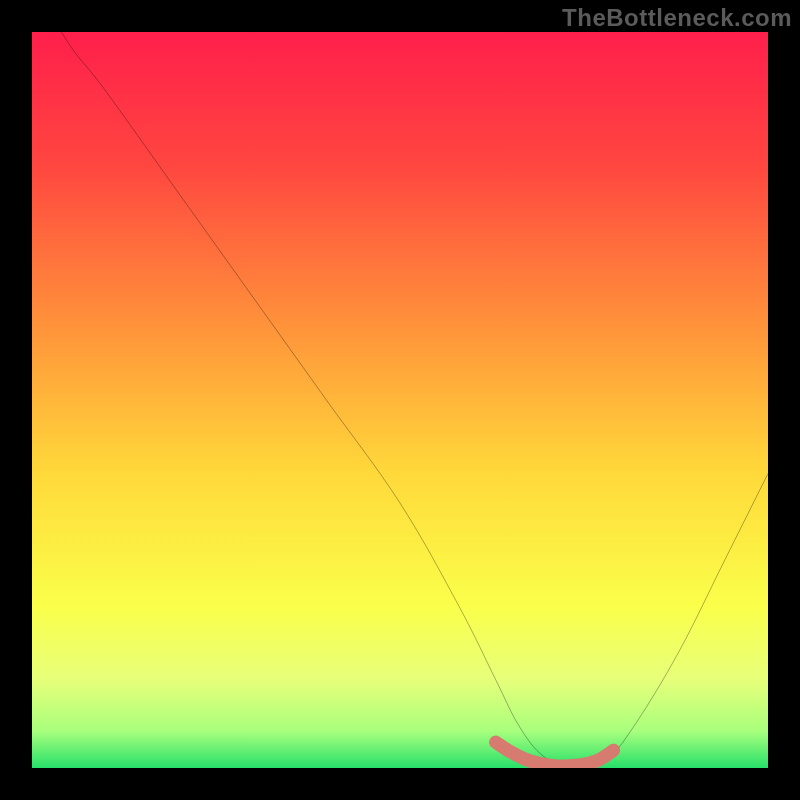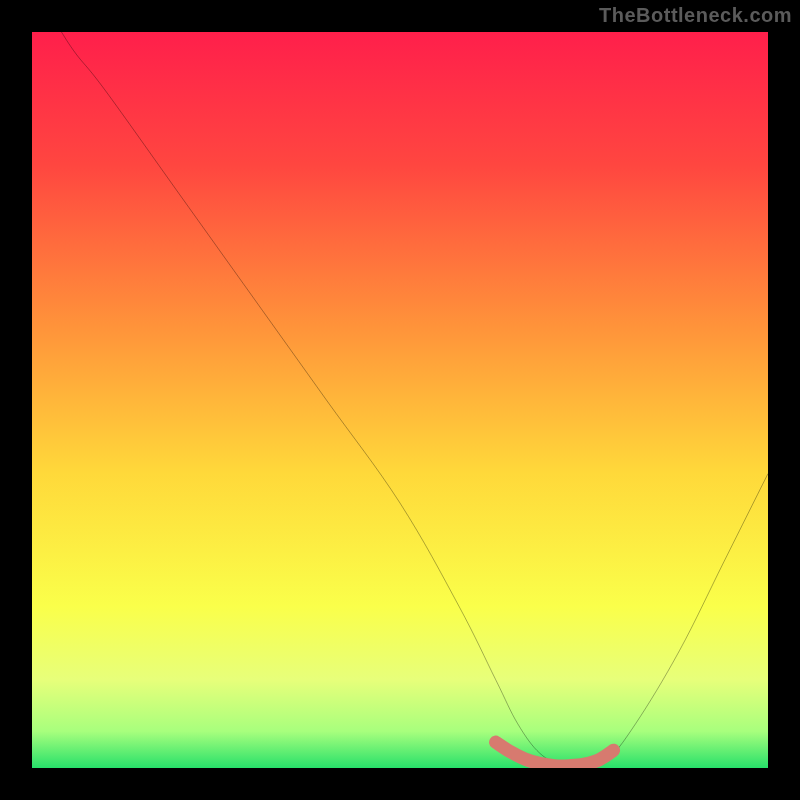--- a/index.html
+++ b/index.html
@@ -14,21 +14,21 @@
     position: relative;
     width: 800px;
     height: 800px;
     background: #000;
   }
   .watermark {
     position: absolute;
     top: 4px;
     right: 8px;
     font-family: Arial, Helvetica, sans-serif;
-    font-size: 20px;
+    font-size: 24px;
     font-weight: 600;
     color: #5b5b5b;
     letter-spacing: 0.5px;
     z-index: 5;
   }
   svg.plot {
     position: absolute;
     left: 32px;
     top: 32px;
     width: 736px;

